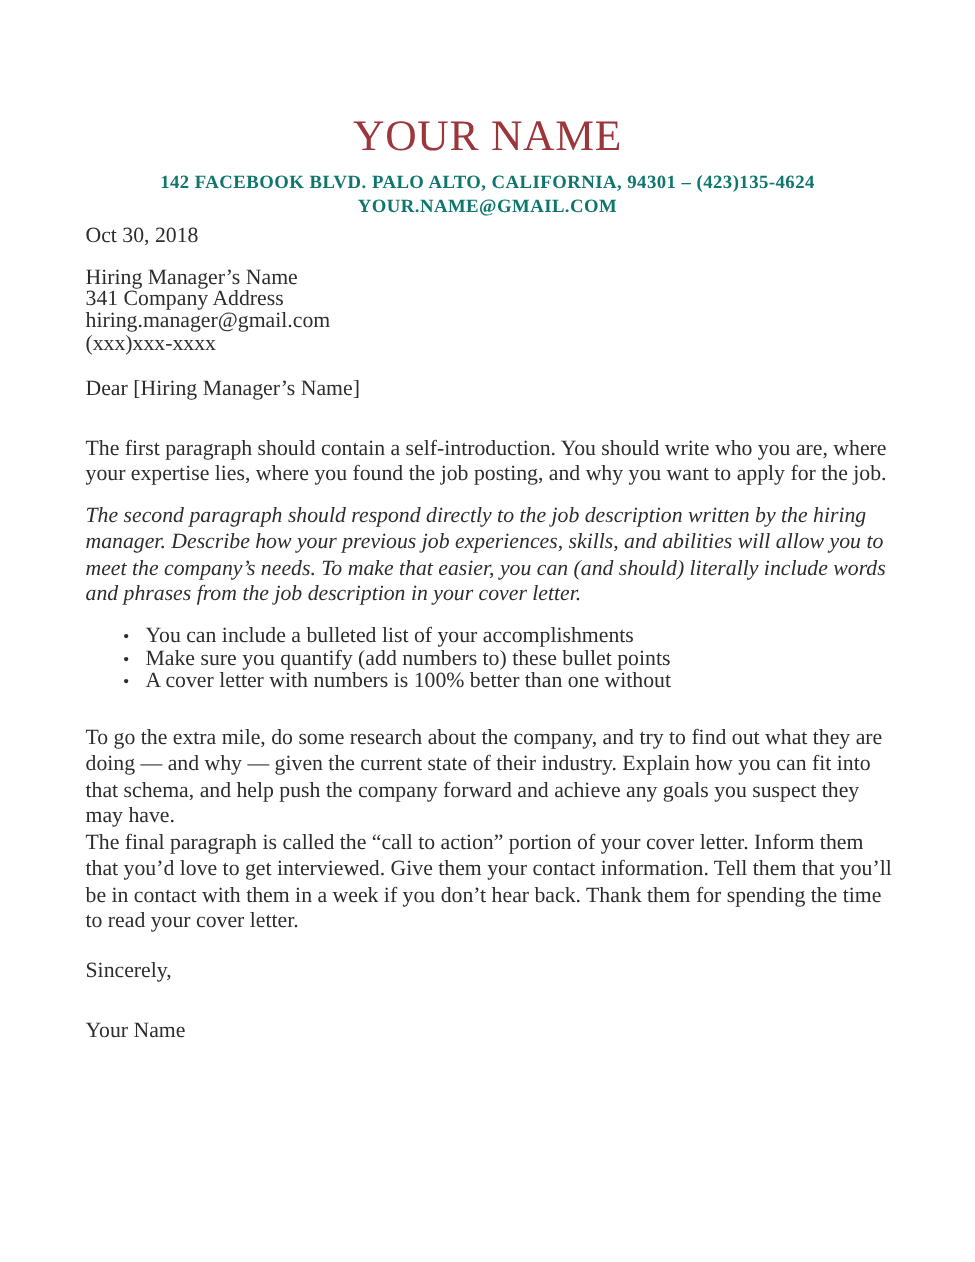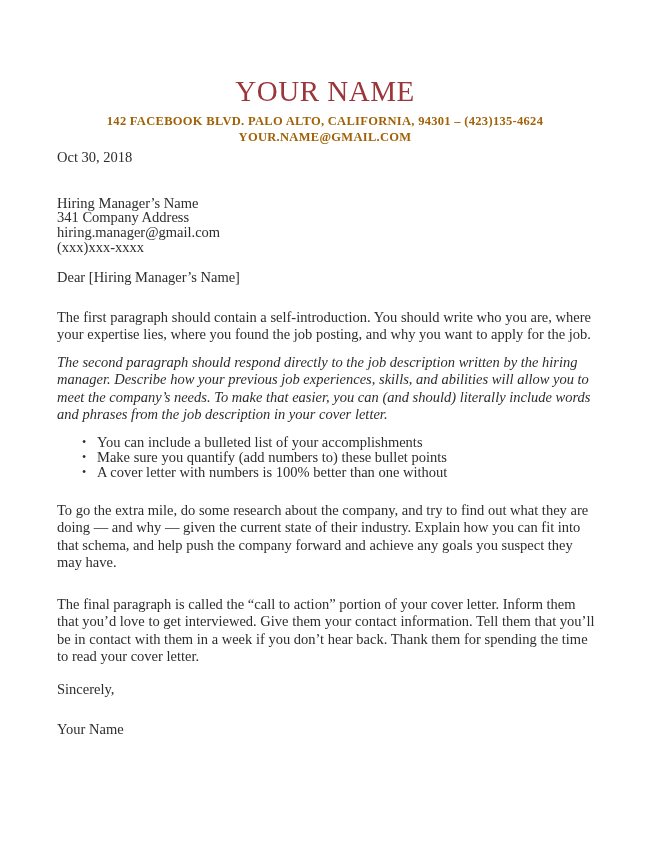--- a/index.html
+++ b/index.html
@@ -30,29 +30,29 @@
     font-weight: 400;
     letter-spacing: 0.5px;
     color: #9b363b;
   }
   .contact-block {
     margin-top: 6px;
     font-weight: 700;
     font-size: 12.5px;
     line-height: 15.5px;
     letter-spacing: 0.3px;
-    color: #a16207;
+    color: #0f766e;
   }
   .body-text {
     font-size: 14.5px;
     line-height: 17.5px;
   }
   .date-line    { margin: 4px 0 0 0; }
   .recipient-block {
-    margin: 29px 0 0 0;
+    margin: 11px 0 0 0;
     line-height: 14.7px;
   }
   .salutation   { margin: 15px 0 0 0; }
   .para-1       { margin: 22px 0 0 0; }
   .para-2       { margin: 10px 0 0 0; font-style: italic; }
   .bullet-list {
     margin: 11px 0 0 0;
     padding: 0;
     list-style: none;
     line-height: 15px;
@@ -61,21 +61,21 @@
     position: relative;
     padding-left: 40px;
   }
   .bullet-list li .bullet-dot {
     position: absolute;
     left: 25px;
     top: 0;
     font-size: 12px;
   }
   .para-3       { margin: 22px 0 0 0; }
-  .para-4       { margin: 24px 0 0 0; }
+  .para-4       { margin: 0 0 0 0; }
   .closing      { margin: 15px 0 0 0; }
   .signature    { margin: 23px 0 0 0; }
   p { margin-bottom: 0; }
 </style>
 </head>
 <body>
 
 <div class="page">
 
   <div class="letter-header">

